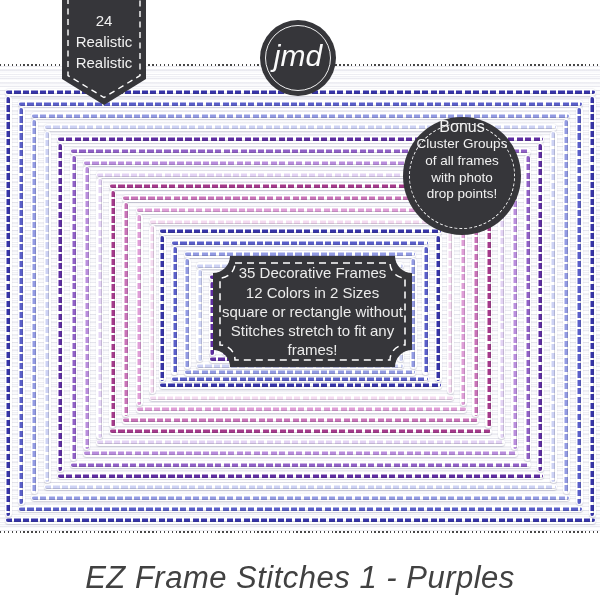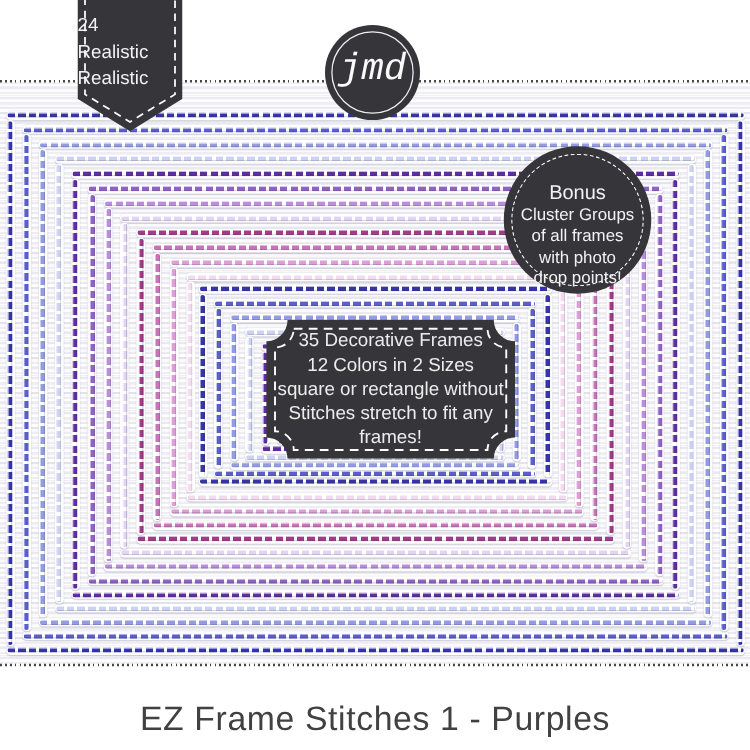--- a/index.html
+++ b/index.html
@@ -29,42 +29,42 @@
       linear-gradient(180deg, rgba(255,255,255,.5) 0 1px, rgba(255,255,255,0) 1px 3px, rgba(40,40,60,.18) 3px 4px),
       repeating-linear-gradient(90deg, var(--c) 0 6px, rgba(255,255,255,0) 6px 8.5px);}
   .st.v::after{top:1px;bottom:1px;left:1.5px;width:4px;
     background:
       linear-gradient(90deg, rgba(255,255,255,.5) 0 1px, rgba(255,255,255,0) 1px 3px, rgba(40,40,60,.18) 3px 4px),
       repeating-linear-gradient(180deg, var(--c) 0 6px, rgba(255,255,255,0) 6px 8.5px);}
 
   
   .ribbon{position:absolute;left:62px;top:0;width:84px;height:107px;z-index:5;}
   .ribbon svg{position:absolute;left:0;top:0;}
-  .ribbon .txt{position:absolute;left:0;top:0;width:100%;text-align:left;
+  .ribbon .txt{position:absolute;left:0;top:0;width:100%;text-align:center;
     padding-top:10px;color:var(--badge-text);font-size:15px;line-height:21px;}
 
   .logo{position:absolute;left:260px;top:20px;width:76px;height:76px;border-radius:50%;
     background:var(--badge-fill);z-index:5;display:flex;align-items:center;justify-content:center;}
   .logo .ring{position:absolute;inset:5px;border:1.2px solid rgba(255,255,255,.92);border-radius:50%;}
-  .logo .txt{color:#fafafa;font-family:Liberation Mono, monospace;font-style:italic;
+  .logo .txt{color:#fafafa;font-family:Liberation Sans, sans-serif;font-style:italic;
     font-size:30px;padding-bottom:4px;}
 
   .bonus{position:absolute;left:403px;top:117px;width:118px;height:118px;border-radius:50%;
     background:var(--badge-fill);z-index:5;text-align:center;color:var(--badge-text);}
   .bonus .ring{position:absolute;inset:6px;border:1.6px dashed rgba(255,255,255,.95);border-radius:50%;}
-  .bonus .txt{position:relative;padding-top:28px;font-size:13.5px;line-height:16.8px;}
+  .bonus .txt{position:relative;padding-top:0;font-size:13.5px;line-height:16.8px;}
   .bonus .txt .big{font-size:16px;line-height:19px;}
 
   .label{position:absolute;left:213px;top:256px;width:199px;height:111px;z-index:4;}
   .label svg{position:absolute;left:0;top:0;}
   .label .txt{position:absolute;inset:0;display:flex;flex-direction:column;align-items:center;
     justify-content:center;color:#ececec;font-size:15px;line-height:19.3px;text-align:center;}
 
   .title{position:absolute;left:0;top:560px;width:600px;text-align:center;z-index:3;
-    color:var(--title-text);font-size:27px;letter-spacing:.5px;}
+    color:var(--title-text);font-size:31px;letter-spacing:.5px;font-style:italic;}
 </style>
 </head>
 <body>
 
 <div class="stage">
 
   <div class="paper"></div>
   <div class="dots top"></div>
   <div class="dots bottom"></div>
 

